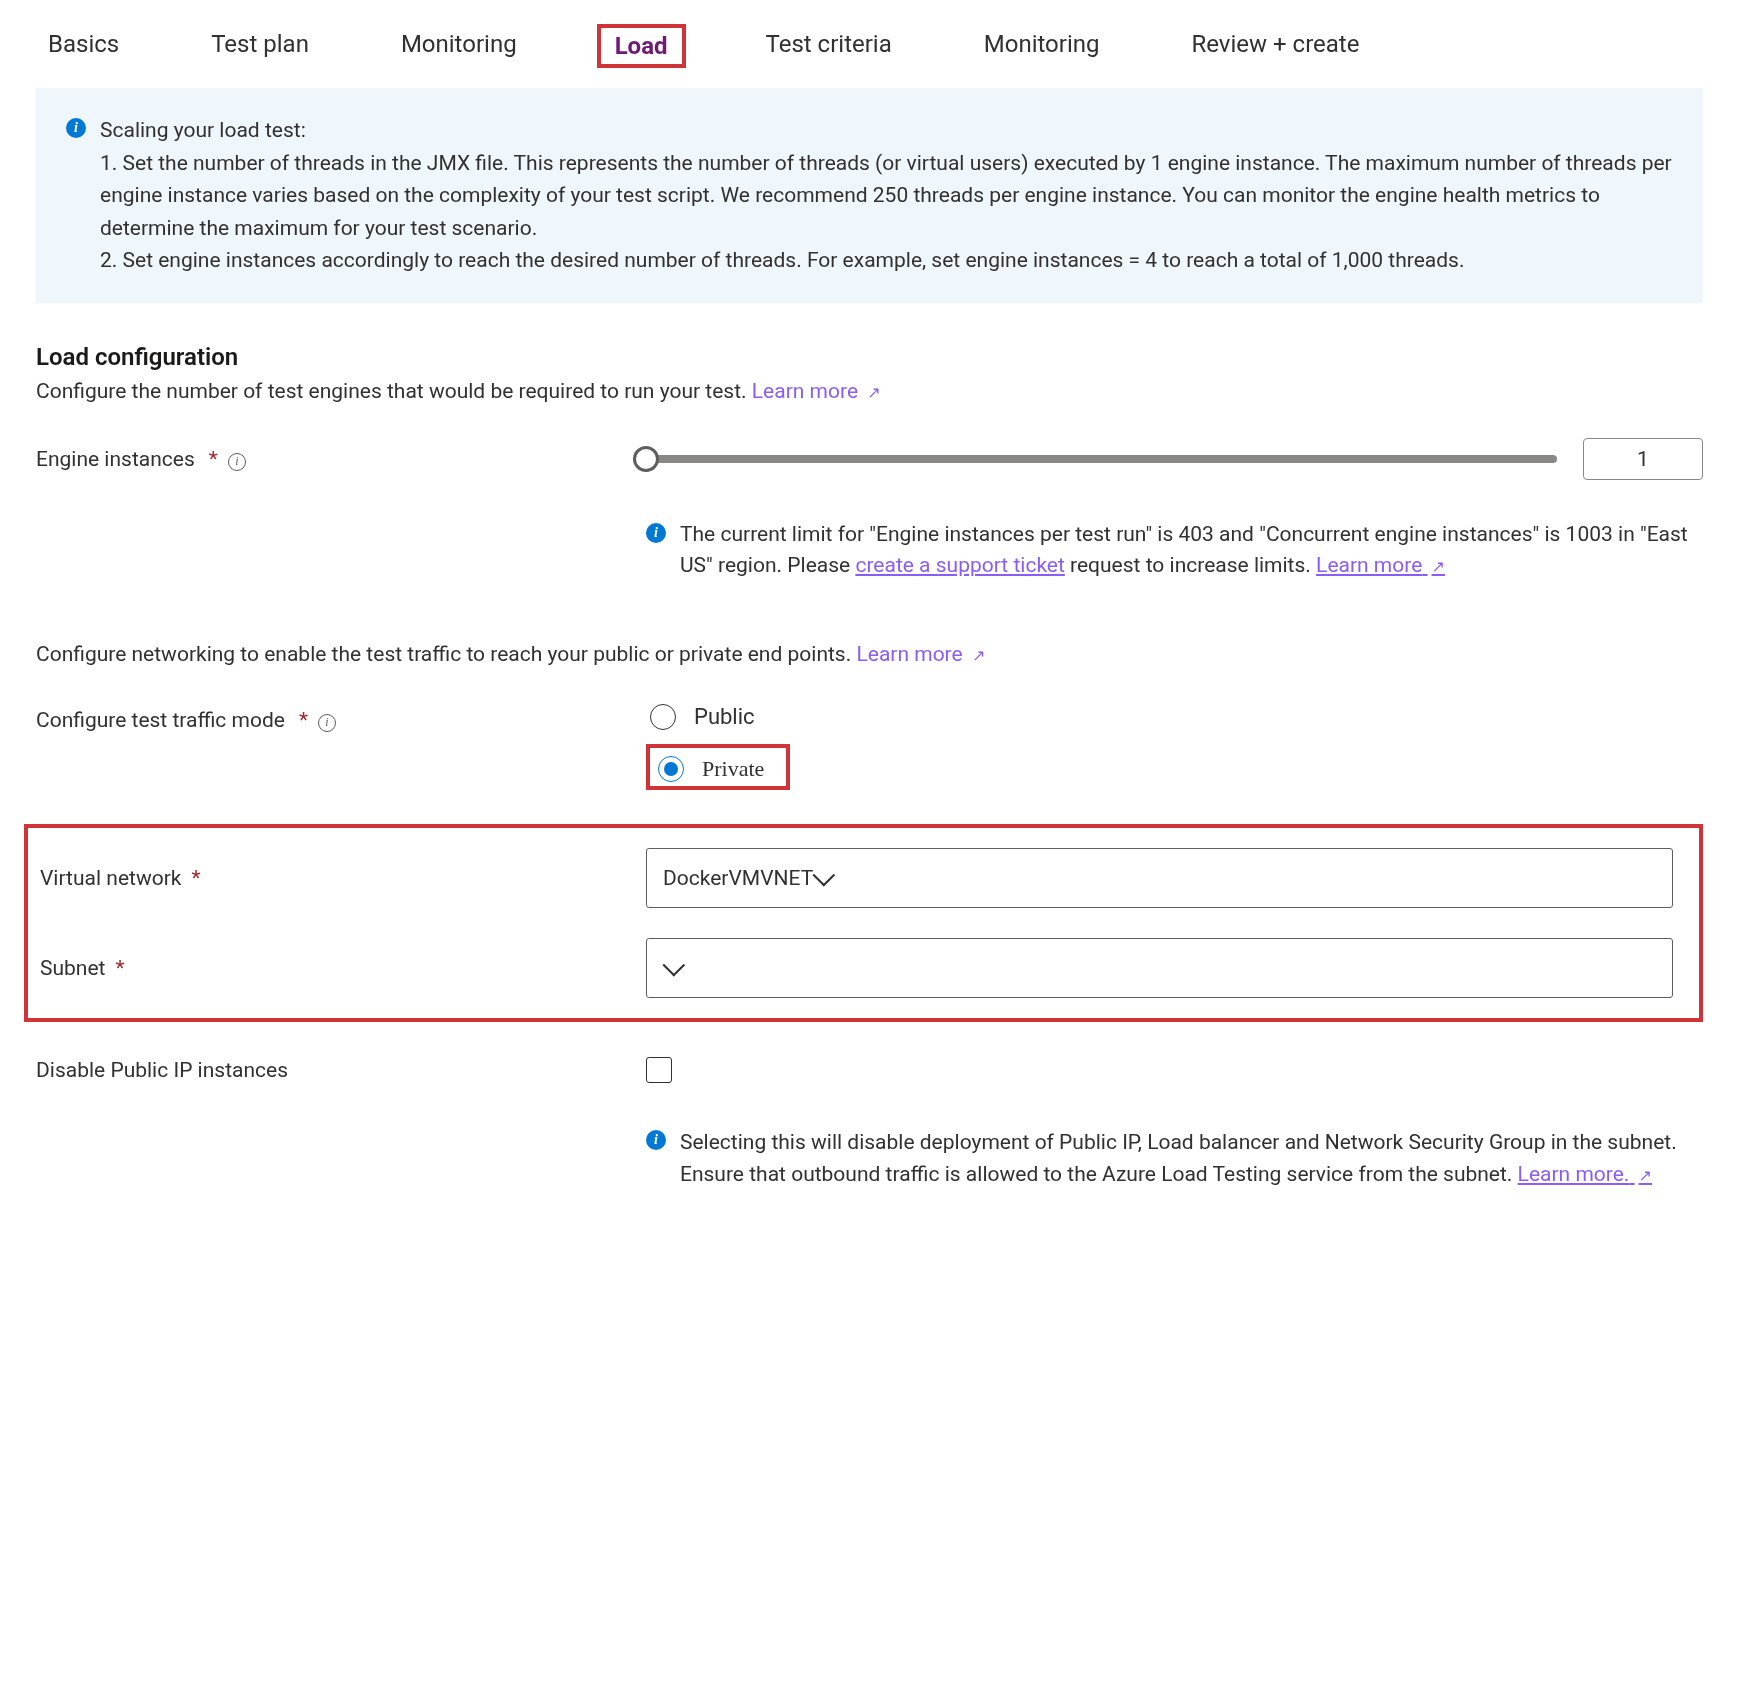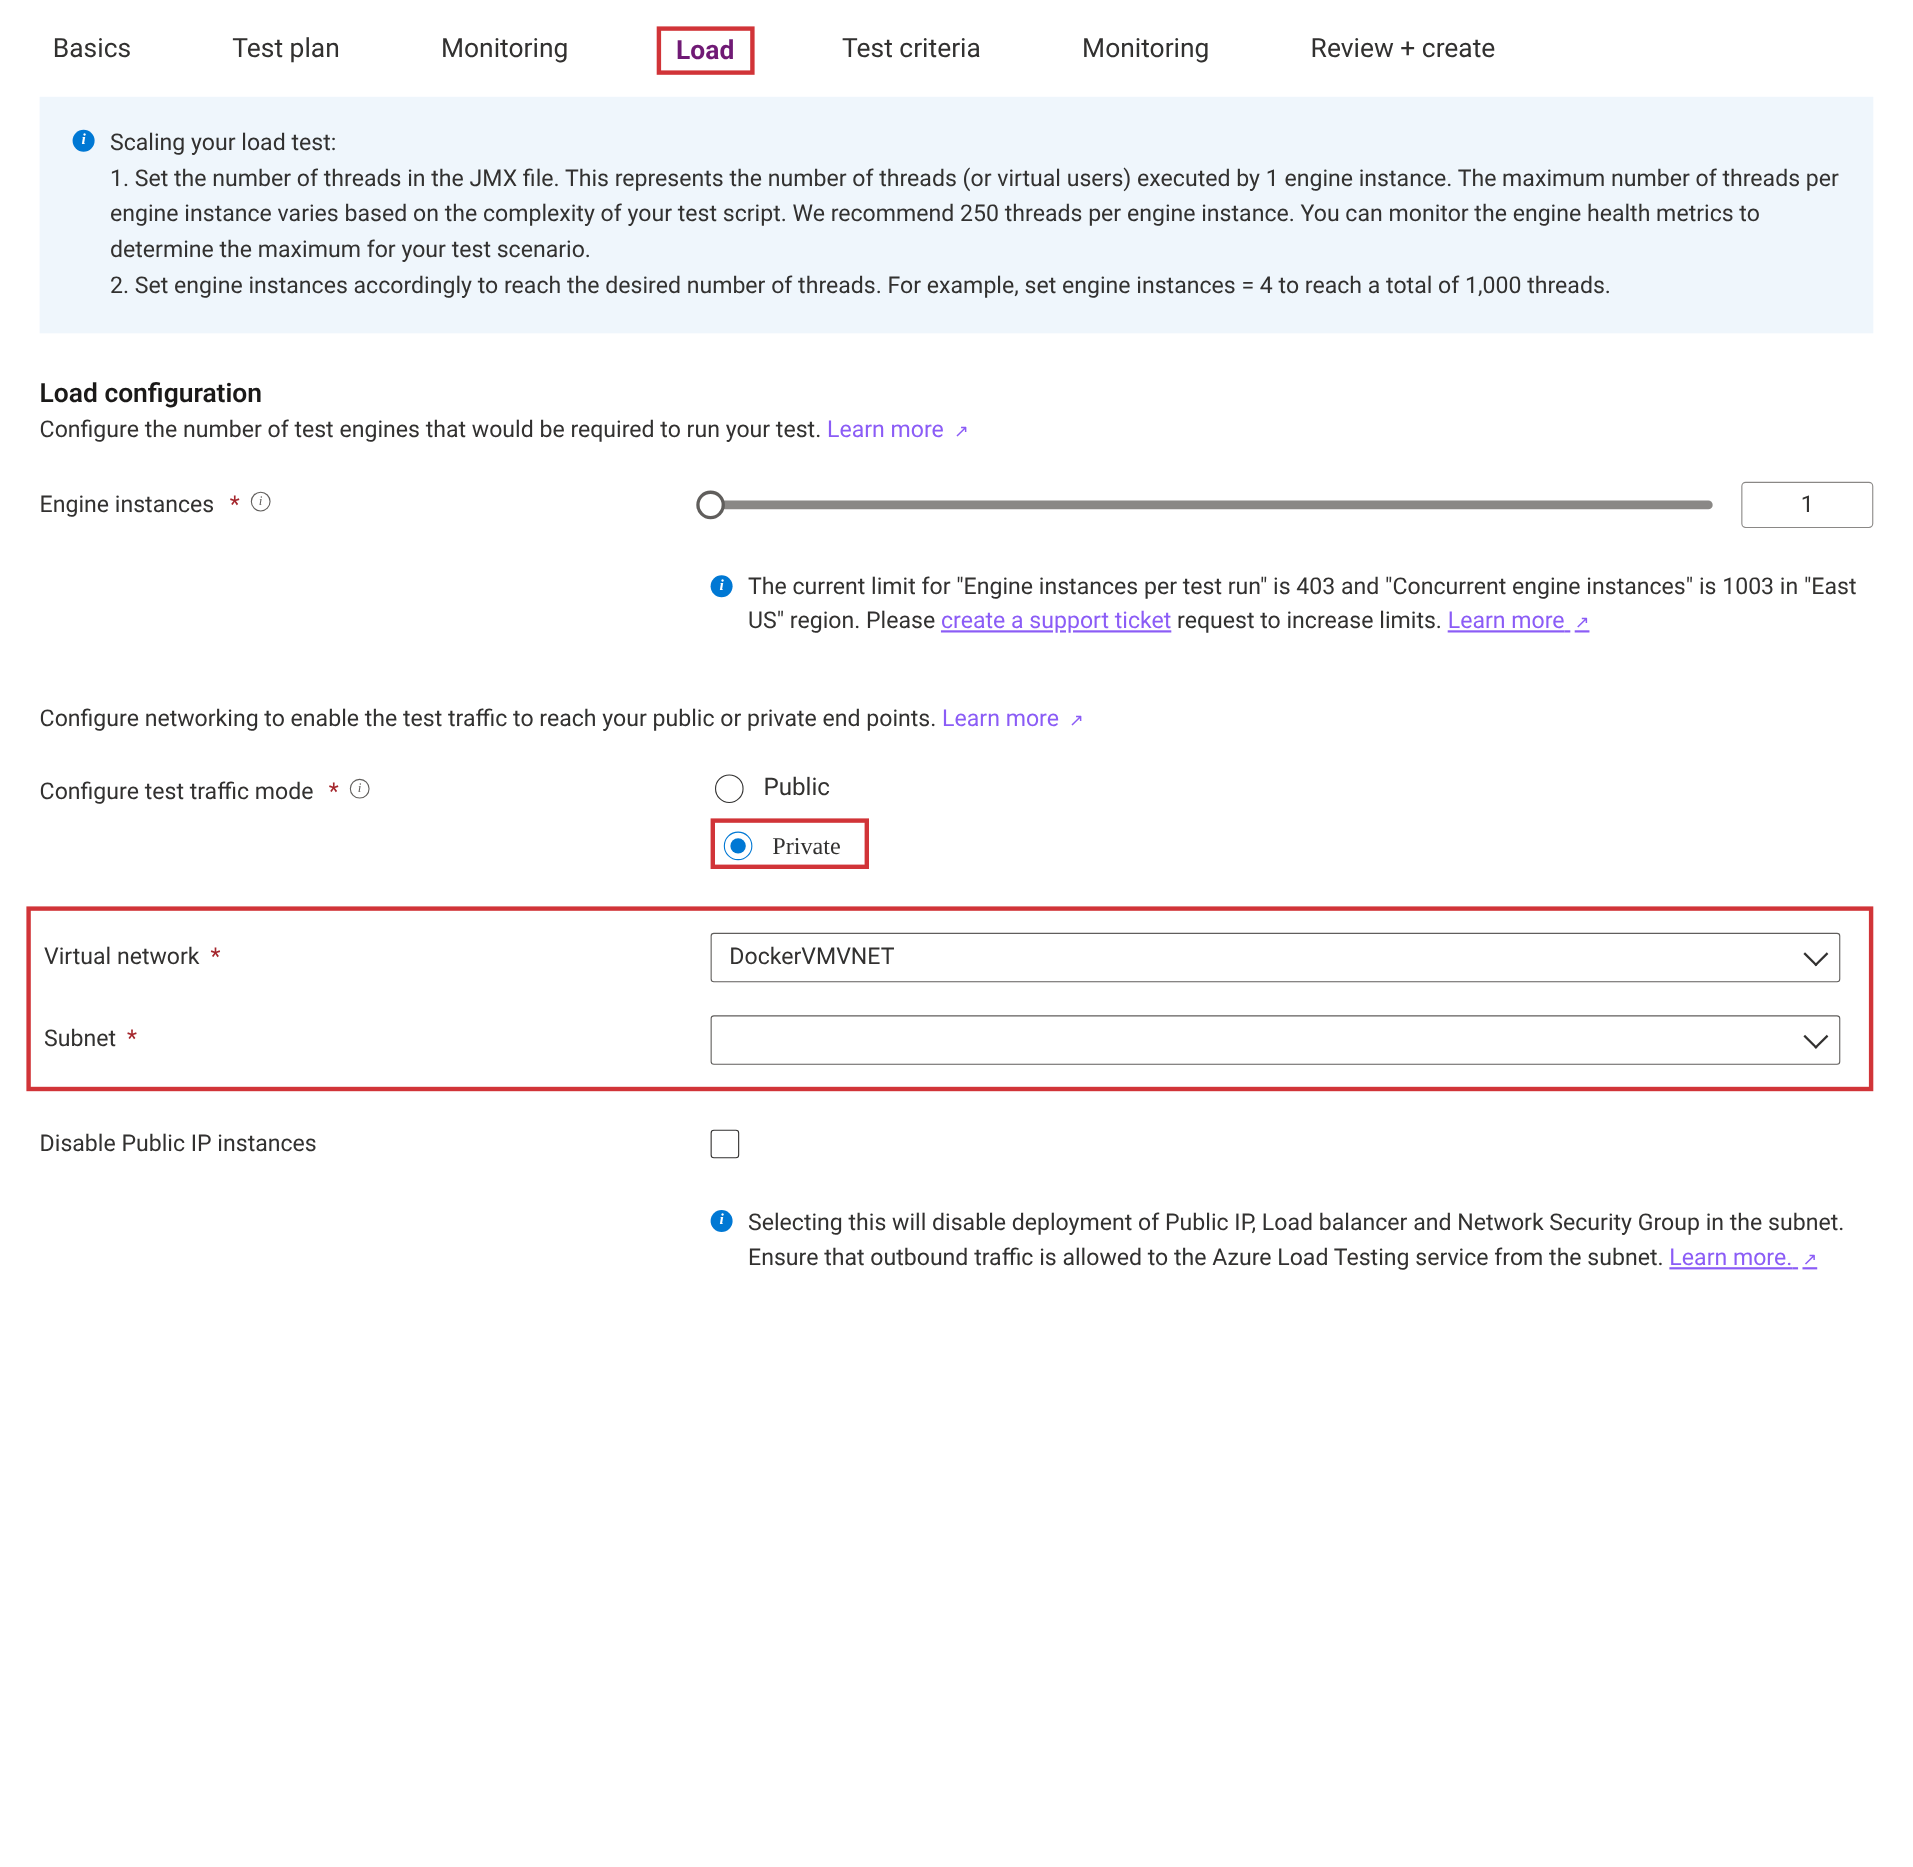--- a/index.html
+++ b/index.html
@@ -78,21 +78,21 @@
   .form-row {
     display: flex;
     align-items: center;
     margin-bottom: 12px;
     min-height: 44px;
   }
   .form-label-col {
     width: 610px;
     min-width: 610px;
     display: flex;
-    align-items: flex-start;
+    align-items: flex-end;
     gap: 10px;
     font-size: 21px;
     color: #323130;
   }
   .form-control-col {
     flex: 1;
     display: flex;
     align-items: center;
     gap: 22px;
   }
@@ -187,26 +187,25 @@
     background: #0078d4;
   }
   .highlight-box {
     border: 4px solid #d13438;
     padding: 8px 14px 4px 8px;
     display: inline-flex;
     font-family: Liberation Serif, serif;
   }
   .dropdown {
     width: 100%;
-    height: 45px;
+    height: 60px;
     border: 1px solid #605e5c;
     border-radius: 3px;
     display: flex;
     align-items: center;
-    justify-content: space-between;
     padding: 0 16px;
     font-size: 21px;
     background: #fff;
     cursor: pointer;
   }
   .chevron {
     width: 16px;
     height: 16px;
     border-right: 2px solid #323130;
     border-bottom: 2px solid #323130;

